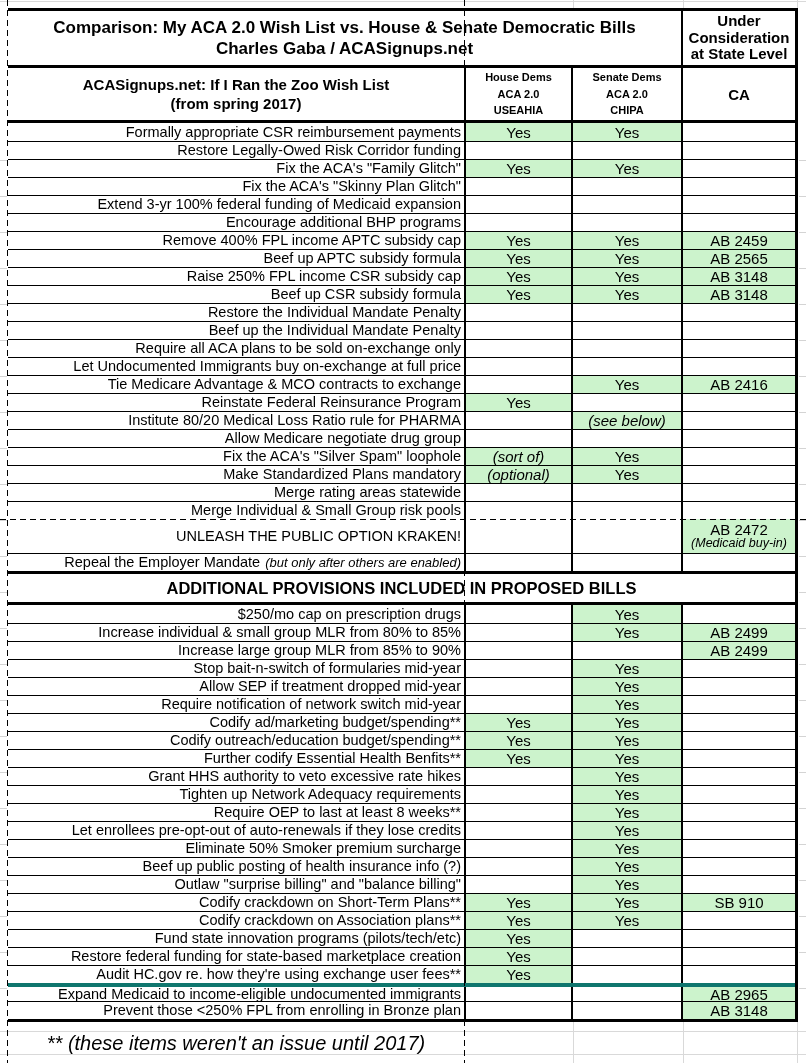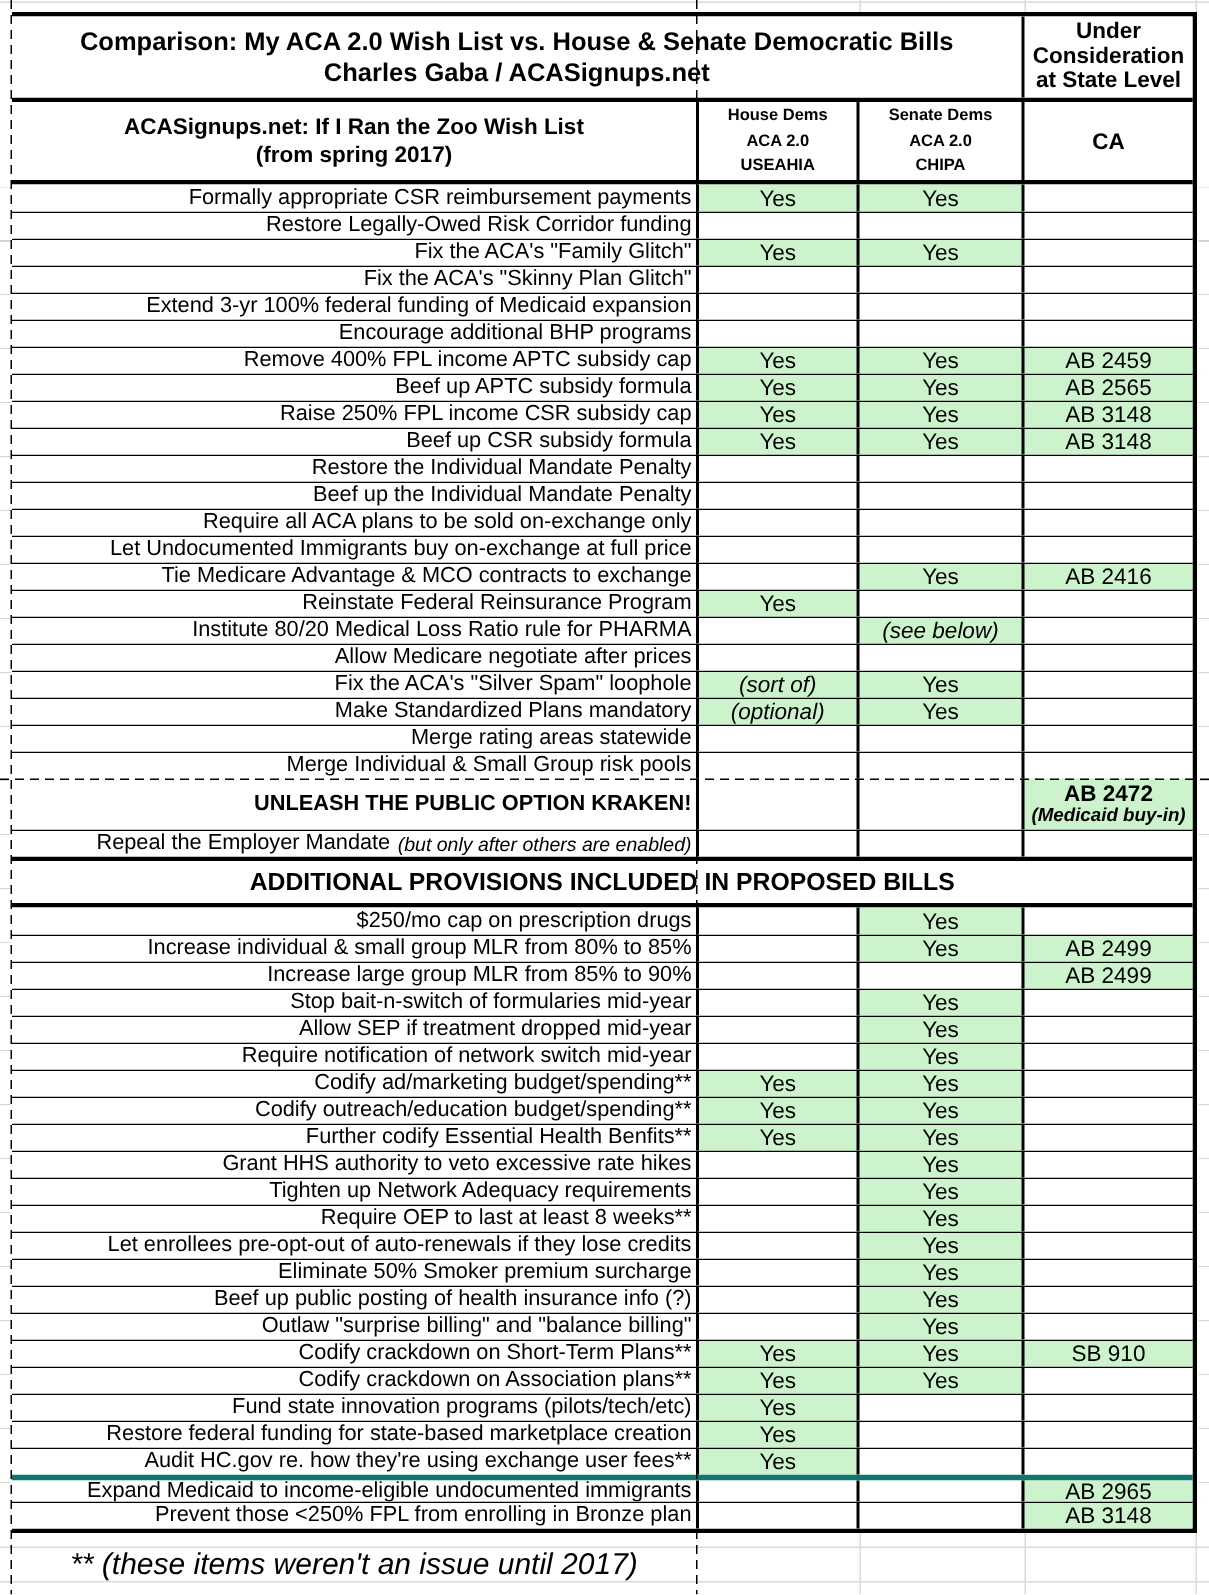--- a/index.html
+++ b/index.html
@@ -45,21 +45,21 @@
 
   .head-row { height:55px; border-bottom:3px solid #000; }
   .head-wish { flex-direction:column; font-weight:bold; font-size:15px; line-height:19px; text-align:center; }
   .head-bill { flex-direction:column; font-weight:bold; font-size:11px; line-height:16.5px; text-align:center; }
   .head-ca   { font-weight:bold; font-size:15px; }
 
   .trow { height:18px; border-top:1px solid #000; }
   .trow.first { border-top:none; }
   .trow.no-top { border-top:none; }
   .trow.thick-top { border-top:4px solid #0f766e; }
-  .trow.tall { height:34px;font-weight:bold; }
+  .trow.tall { height:34px; }
   .kraken-label { font-size:17px; }
   .ca-two-line { flex-direction:column; line-height:15px; }
   .ca-sub { font-style:italic; font-size:12.5px; line-height:13px; }
   .note { font-style:italic; font-size:13px; margin-left:5px; white-space:nowrap; }
 
   .sec-header { height:28px; border-top:3px solid #000000; border-bottom:3px solid #000;
                 display:flex; align-items:center; justify-content:center;
                 font-weight:bold; font-size:16.5px; background:#fff; }
 
   .footnote { position:absolute; left:8px; top:1033px; width:456px; height:20px;
@@ -210,21 +210,21 @@
         <div class="c val"></div>
         <div class="c val"></div>
       </div>
       <div class="row cols4 trow">
         <div class="c label">Institute 80/20 Medical Loss Ratio rule for PHARMA</div>
         <div class="c val"></div>
         <div class="c val green it">(see below)</div>
         <div class="c val"></div>
       </div>
       <div class="row cols4 trow">
-        <div class="c label">Allow Medicare negotiate after prices</div>
+        <div class="c label">Allow Medicare negotiate drug group</div>
         <div class="c val"></div>
         <div class="c val"></div>
         <div class="c val"></div>
       </div>
       <div class="row cols4 trow">
         <div class="c label">Fix the ACA's "Silver Spam" loophole</div>
         <div class="c val green it">(sort of)</div>
         <div class="c val green">Yes</div>
         <div class="c val"></div>
       </div>

